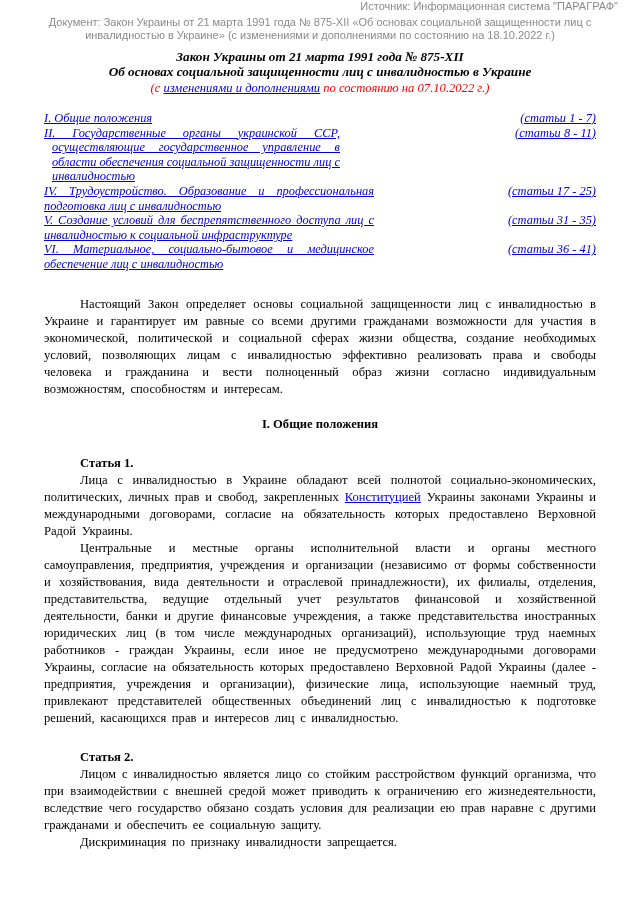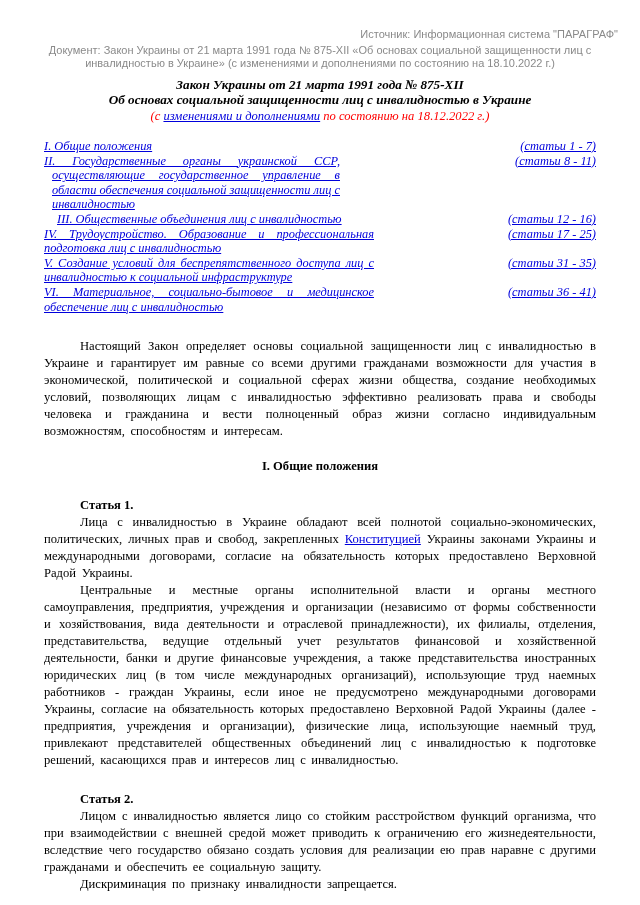--- a/index.html
+++ b/index.html
@@ -9,21 +9,20 @@
     --text-black: #000000;
   }
   * { box-sizing: border-box; }
   html, body { margin: 0; padding: 0; background: #ffffff; }
   .page {
     position: relative;
     width: 640px;
     height: 905px;
     background: #ffffff;
     overflow: hidden;
-    padding-top: 28px;
     font-family: "Liberation Serif", serif;
     font-size: 12.6px;
     line-height: 17px;
     color: var(--text-black);
   }
   
   .meta-wrap { padding: 0 22px; }
   .meta {
     font-family: "Liberation Sans", sans-serif;
     font-size: 11px;
@@ -113,39 +112,35 @@
     <div class="meta meta-source">Источник: Информационная система "ПАРАГРАФ"</div>
     <div class="meta meta-doc">Документ: Закон Украины от 21 марта 1991 года № 875-XII «Об основах социальной защищенности лиц с инвалидностью в Украине» (с изменениями и дополнениями по состоянию на 18.10.2022 г.)</div>
   </div>
 
   <div class="content">
 
     <div class="law-title">Закон Украины от 21 марта 1991 года № 875-XII</div>
     <div class="law-title">Об основах социальной защищенности лиц с инвалидностью в Украине</div>
 
     <div class="revision-line">
-      <span>(с </span><a href="#">изменениями и дополнениями</a><span> по состоянию на 18.12.2022 г.)</span>
+      <span>(с </span><a href="#">изменениями и дополнениями</a><span> по состоянию на 07.10.2022 г.)</span>
     </div>
 
     <div class="toc">
 
       <div class="toc-row">
         <a href="#" class="toc-link">I. Общие положения</a>
         <a href="#" class="toc-articles">(статьи 1 - 7)</a>
       </div>
 
       <div class="toc-row">
         <a href="#" class="toc-link w2">II. Государственные органы украинской ССР, осуществляющие государственное управление в области обеспечения социальной защищенности лиц с инвалидностью</a>
         <a href="#" class="toc-articles">(статьи 8 - 11)</a>
       </div>
 
-      <div class="toc-row">
-        <a href="#" class="toc-link ind">III. Общественные объединения лиц с инвалидностью</a>
-        <a href="#" class="toc-articles">(статьи 12 - 16)</a>
-      </div>
 
       <div class="toc-row">
         <a href="#" class="toc-link w3">IV. Трудоустройство. Образование и профессиональная подготовка лиц с инвалидностью</a>
         <a href="#" class="toc-articles">(статьи 17 - 25)</a>
       </div>
 
       <div class="toc-row">
         <a href="#" class="toc-link w3">V. Создание условий для беспрепятственного доступа лиц с инвалидностью к социальной инфраструктуре</a>
         <a href="#" class="toc-articles">(статьи 31 - 35)</a>
       </div>

